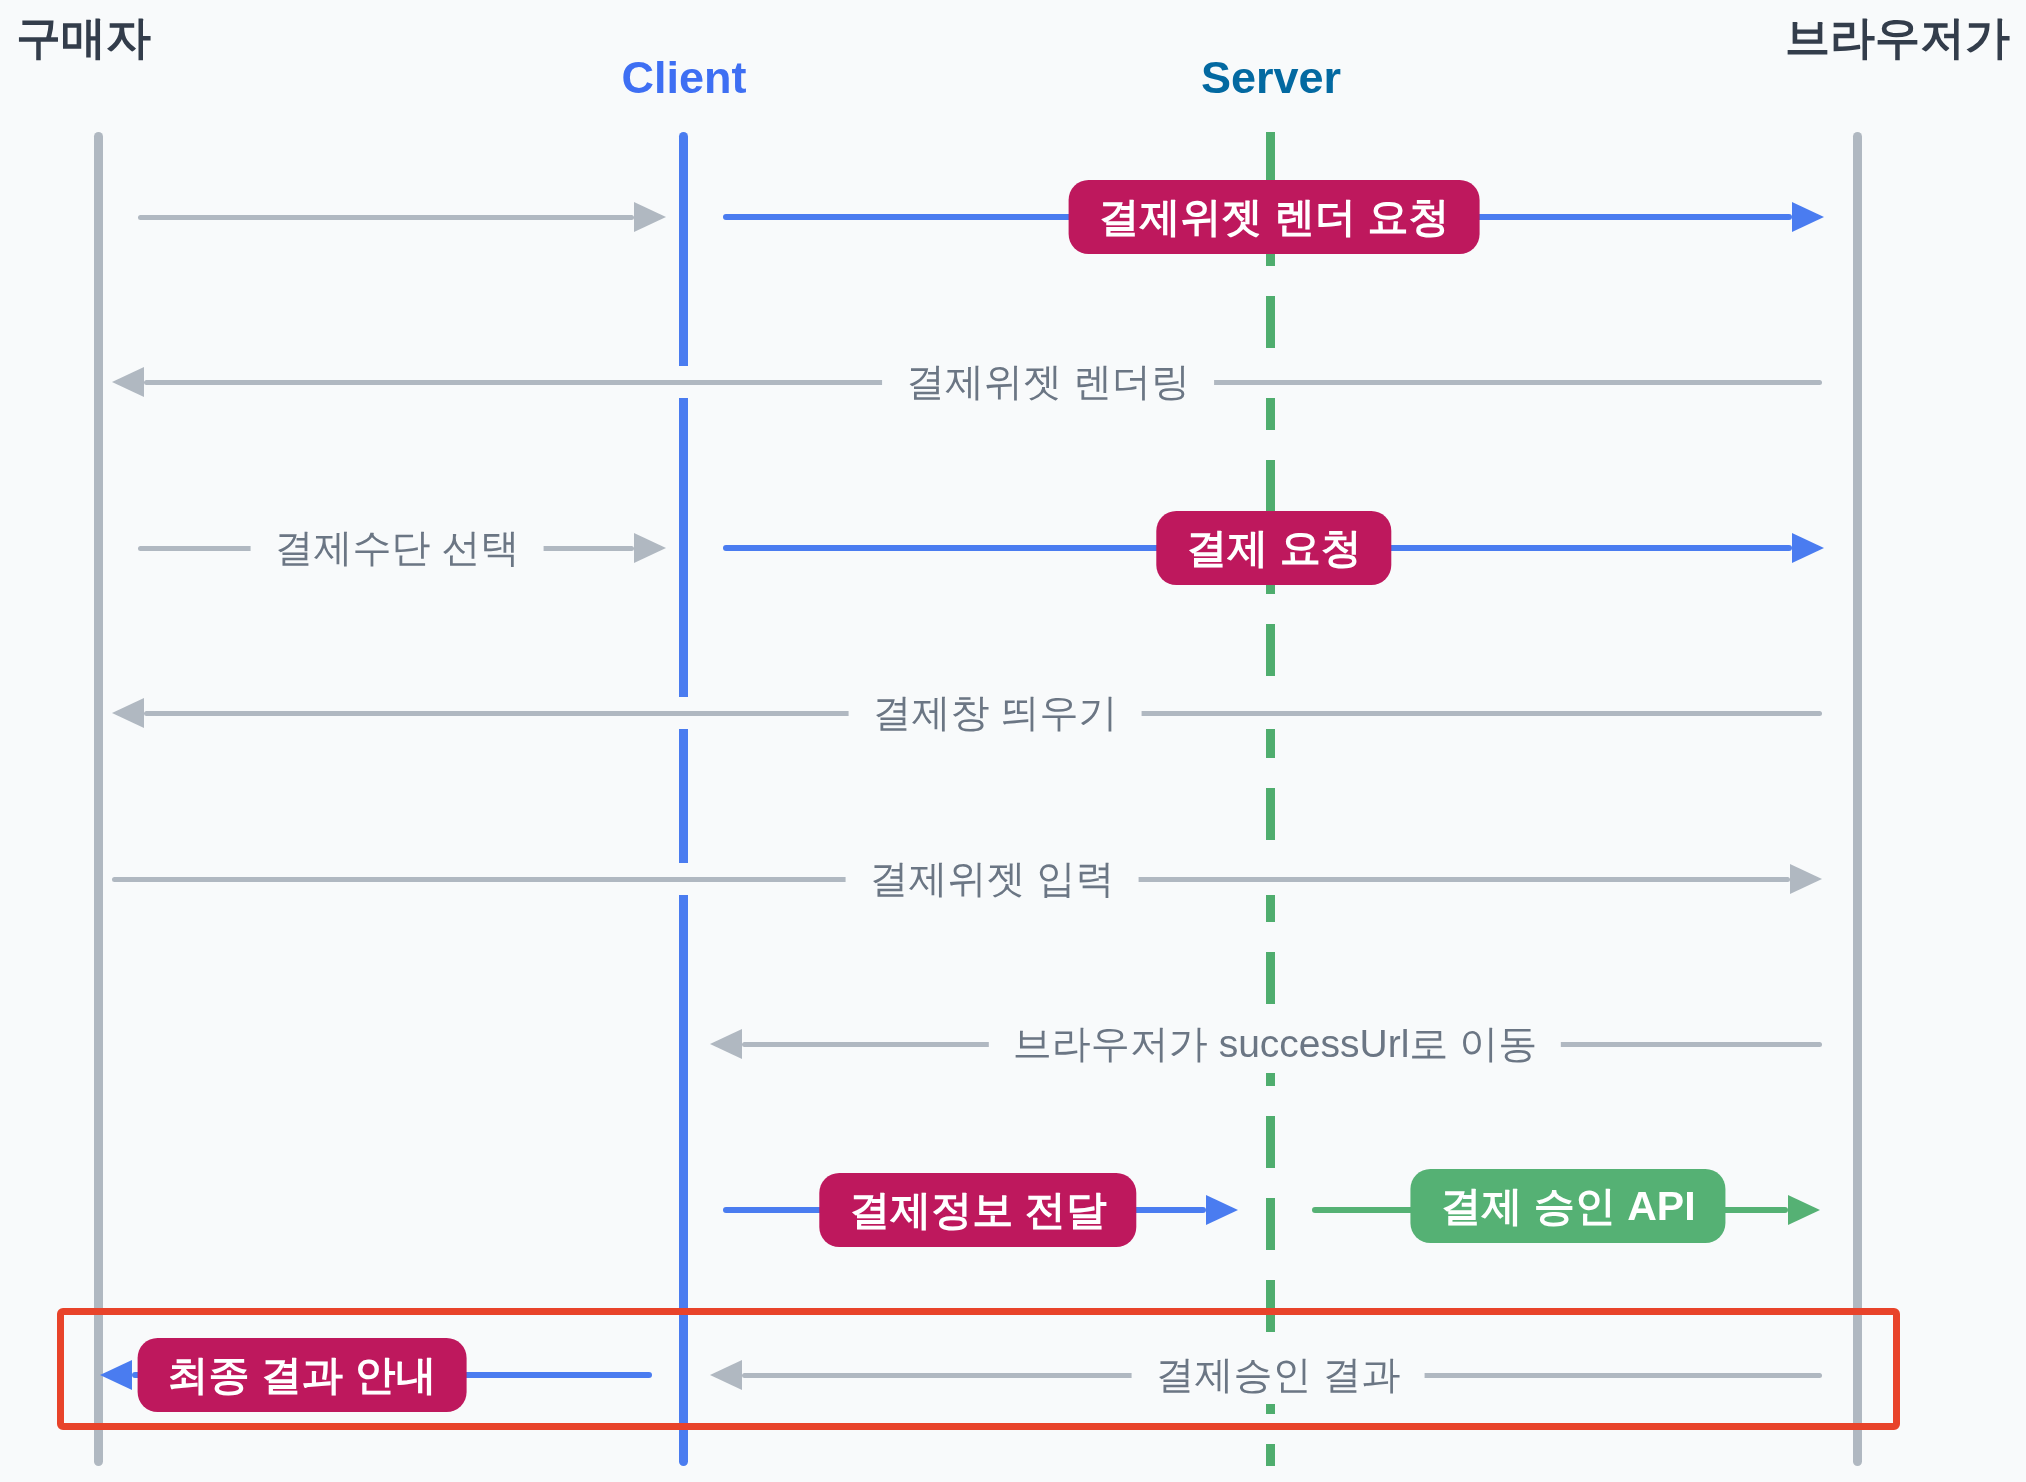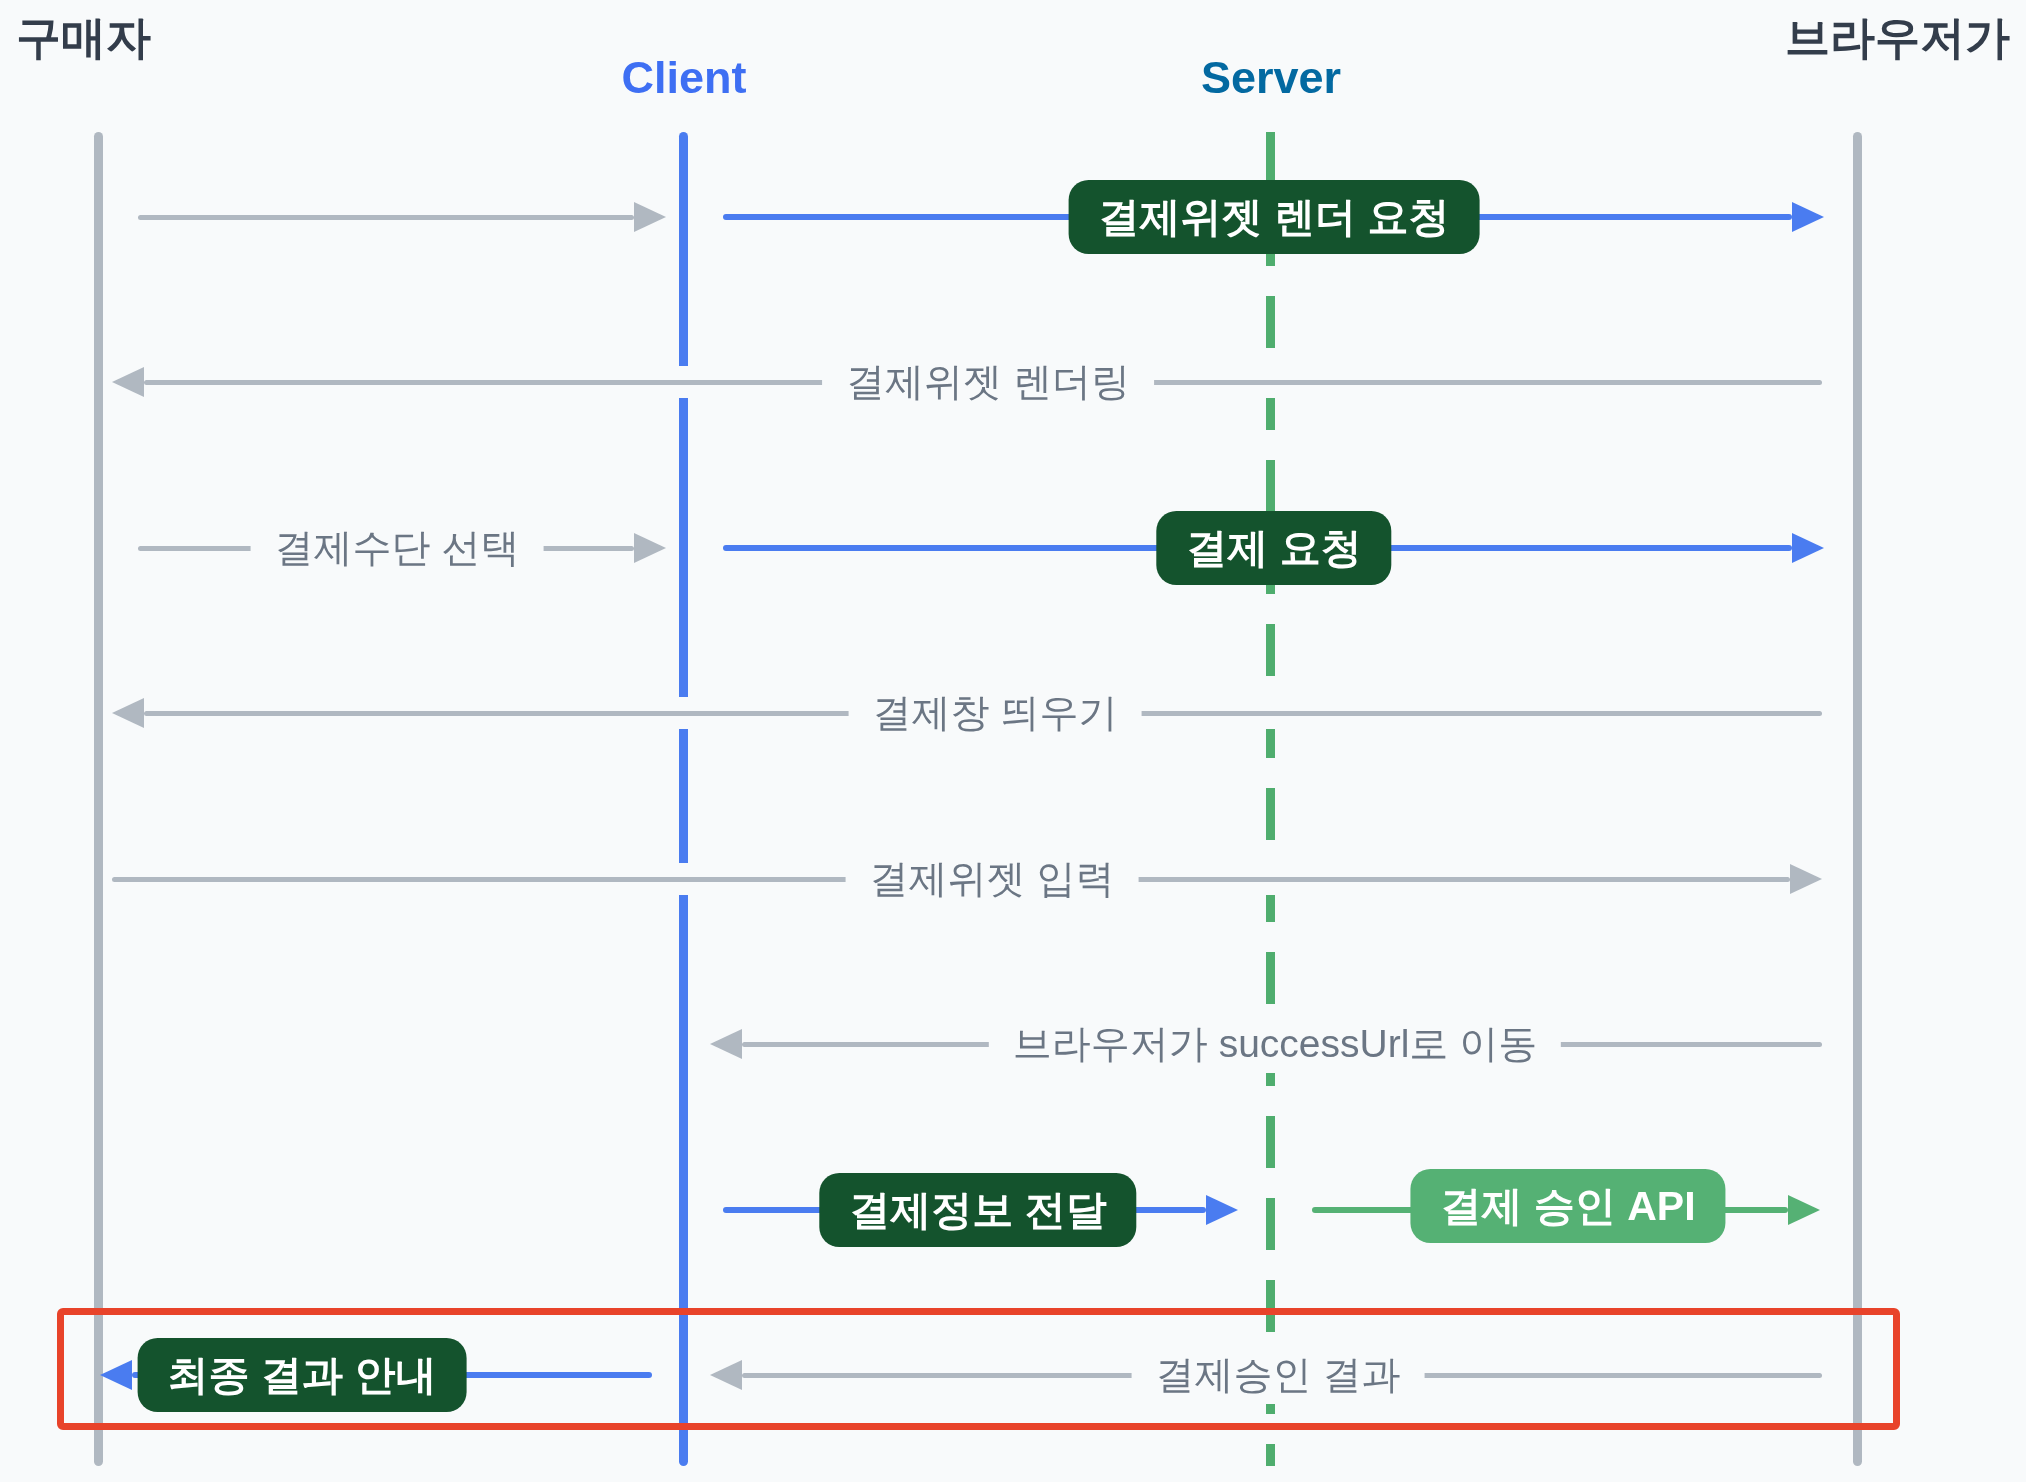--- a/index.html
+++ b/index.html
@@ -62,21 +62,21 @@
     font-size:39px;line-height:54px;padding:2px 24px;
     white-space:nowrap;z-index:4;font-weight:500;
   }
 
   
   .pill{
     position:absolute;transform:translate(-50%,-50%);
     color:#ffffff;font-size:41px;font-weight:600;line-height:48px;
     padding:13px 30px;border-radius:20px;white-space:nowrap;z-index:4;
   }
-  .pill.blue{background:#14532d;}
+  .pill.blue{background:#be185d;}
   .pill.green{background:#55b174;}
 
   
   .highlight-box{
     position:absolute;left:57px;top:1308px;width:1843px;height:122px;
     border:7px solid #e8432a;border-radius:6px;box-sizing:border-box;
     background:transparent;z-index:5;
   }
 </style>
 </head>
@@ -103,21 +103,21 @@
 
   <div class="hline gray" style="left:138px;top:215px;width:496px"></div>
   <div class="head right" style="left:634px;top:202px"></div>
 
   <div class="hline blue" style="left:723px;top:214px;width:1069px"></div>
   <div class="head blue right" style="left:1792px;top:202px"></div>
   <div class="pill blue" style="left:1274px;top:217px">결제위젯 렌더 요청</div>
 
   <div class="head left" style="left:112px;top:367px"></div>
   <div class="hline gray" style="left:144px;top:380px;width:1678px"></div>
-  <div class="msg-label" style="left:988px;top:382px">결제위젯 렌더링</div>
+  <div class="msg-label" style="left:1048px;top:382px">결제위젯 렌더링</div>
 
   <div class="hline gray" style="left:138px;top:546px;width:496px"></div>
   <div class="head right" style="left:634px;top:533px"></div>
   <div class="msg-label" style="left:397px;top:548px">결제수단 선택</div>
 
   <div class="hline blue" style="left:723px;top:545px;width:1069px"></div>
   <div class="head blue right" style="left:1792px;top:533px"></div>
   <div class="pill blue" style="left:1274px;top:548px">결제 요청</div>
 
   <div class="head left" style="left:112px;top:698px"></div>

